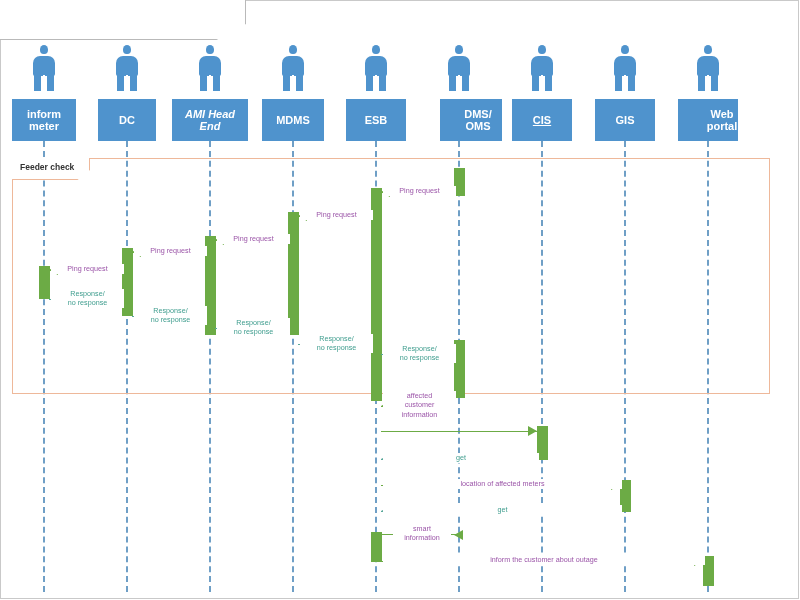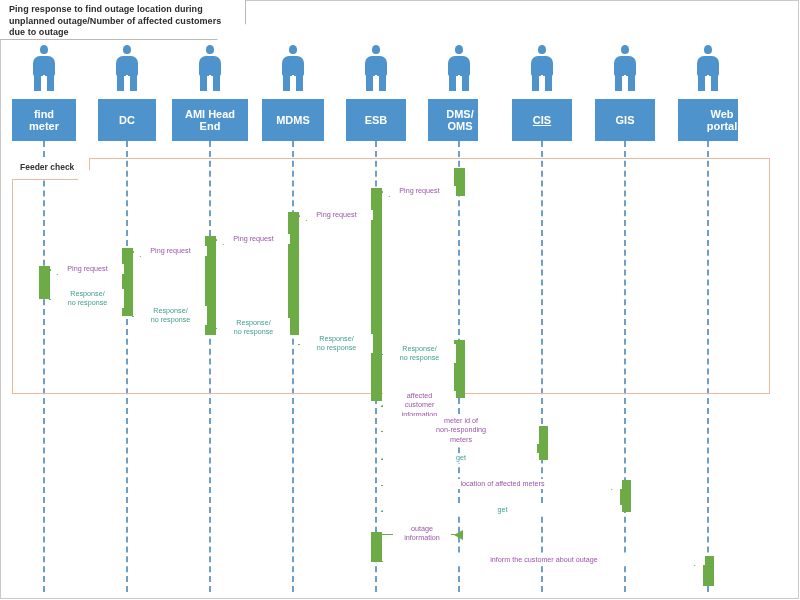--- a/index.html
+++ b/index.html
@@ -122,21 +122,21 @@
   <div id="layer-lifelines">
       <div class="actor" style="left: 29px; top: 45px;">
         <div class="head"></div>
         <div class="body"></div>
         <div class="legL"></div>
         <div class="legR"></div>
         <div class="gap"></div>
       </div>
       <div class="lifeline" style="left: 43px; top: 141px; height: 451px;"></div>
       <div class="lifebox" style="left: 12px; top: 99px; width: 64px;">
-        <span style="white-space: pre-line;">find
+        <span style="white-space: pre-line;">inform
 meter</span>
       </div>
       <div class="actor" style="left: 112px; top: 45px;">
         <div class="head"></div>
         <div class="body"></div>
         <div class="legL"></div>
         <div class="legR"></div>
         <div class="gap"></div>
       </div>
       <div class="lifeline" style="left: 126px; top: 141px; height: 451px;"></div>
@@ -144,21 +144,21 @@
         <span style="white-space: pre-line;">DC</span>
       </div>
       <div class="actor" style="left: 195px; top: 45px;">
         <div class="head"></div>
         <div class="body"></div>
         <div class="legL"></div>
         <div class="legR"></div>
         <div class="gap"></div>
       </div>
       <div class="lifeline" style="left: 209px; top: 141px; height: 451px;"></div>
-      <div class="lifebox" style="left: 172px; top: 99px; width: 76px;">
+      <div class="lifebox" style="left: 172px; top: 99px; width: 76px; font-style: italic;">
         <span style="white-space: pre-line;">AMI Head
 End</span>
       </div>
       <div class="actor" style="left: 278px; top: 45px;">
         <div class="head"></div>
         <div class="body"></div>
         <div class="legL"></div>
         <div class="legR"></div>
         <div class="gap"></div>
       </div>
@@ -178,21 +178,21 @@
         <span style="white-space: pre-line;">ESB</span>
       </div>
       <div class="actor" style="left: 444px; top: 45px;">
         <div class="head"></div>
         <div class="body"></div>
         <div class="legL"></div>
         <div class="legR"></div>
         <div class="gap"></div>
       </div>
       <div class="lifeline" style="left: 458px; top: 141px; height: 451px;"></div>
-      <div class="lifebox" style="left: 428px; top: 99px; width: 50px; padding-left: 16px;">
+      <div class="lifebox" style="left: 440px; top: 99px; width: 62px; padding-left: 16px;">
         <span style="white-space: pre-line;">DMS/
 OMS</span>
       </div>
       <div class="actor" style="left: 527px; top: 45px;">
         <div class="head"></div>
         <div class="body"></div>
         <div class="legL"></div>
         <div class="legR"></div>
         <div class="gap"></div>
       </div>
@@ -302,48 +302,44 @@
       <div style="position: absolute; left: 0px; top: 0px; width: 800px; height: 600px; pointer-events: none;">
         <div class="msgline solid" style="left: 381px; top: 406px; width: 73px;"></div>
         <div class="arrow left-filled" style="top: 401px; left: 381px;"></div>
         <div class="msglabel req" style="width: 69px; left: 383px; top: 390.75px;">affected
 customer
 information</div>
       </div>
       <div style="position: absolute; left: 0px; top: 0px; width: 800px; height: 600px; pointer-events: none;">
         <div class="msgline solid" style="left: 381px; top: 431px; width: 156px;"></div>
         <div class="arrow right-filled" style="top: 426px; left: 528px;"></div>
-        <div class="msglabel req" style="width: 152px; left: 383px; top: 415.75px;">meter id of
-non-responding
-meters</div>
       </div>
       <div style="position: absolute; left: 0px; top: 0px; width: 800px; height: 600px; pointer-events: none;">
         <div class="msgline dashed" style="left: 381px; top: 459px; width: 156px;"></div>
         <div class="arrow left-open" style="top: 455px; left: 381px;"></div>
         <div class="msglabel resp" style="width: 152px; left: 383px; top: 453.25px;">get</div>
       </div>
       <div style="position: absolute; left: 0px; top: 0px; width: 800px; height: 600px; pointer-events: none;">
         <div class="msgline solid" style="left: 381px; top: 485px; width: 239px;"></div>
         <div class="arrow right-filled" style="top: 480px; left: 611px;"></div>
         <div class="msglabel req" style="width: 235px; left: 383px; top: 479.25px;">location of affected meters</div>
       </div>
       <div style="position: absolute; left: 0px; top: 0px; width: 800px; height: 600px; pointer-events: none;">
         <div class="msgline dashed" style="left: 381px; top: 511px; width: 239px;"></div>
         <div class="arrow left-open" style="top: 507px; left: 381px;"></div>
         <div class="msglabel resp" style="width: 235px; left: 383px; top: 505.25px;">get</div>
       </div>
       <div style="position: absolute; left: 0px; top: 0px; width: 800px; height: 600px; pointer-events: none;">
         <div class="msgline solid" style="left: 381px; top: 534px; width: 78px;"></div>
         <div class="arrow left-filled" style="left: 454px; top: 530px;"></div>
-        <div class="msglabel req" style="width: 54px; left: 393px; top: 523.5px;">outage
+        <div class="msglabel req" style="width: 54px; left: 393px; top: 523.5px;">smart
 information</div>
       </div>
       <div style="position: absolute; left: 0px; top: 0px; width: 800px; height: 600px; pointer-events: none;">
         <div class="msgline solid" style="left: 381px; top: 561px; width: 322px;"></div>
         <div class="arrow right-filled" style="top: 556px; left: 694px;"></div>
         <div class="msglabel req" style="width: 318px; left: 383px; top: 555.25px;">inform the customer about outage</div>
       </div>
     </div>
 
   <div class="title-frame"></div>
-  <div class="title-text">Ping response to find outage location during unplanned outage/Number of affected customers due to outage</div>
 
 </div>
 
 </body></html>

